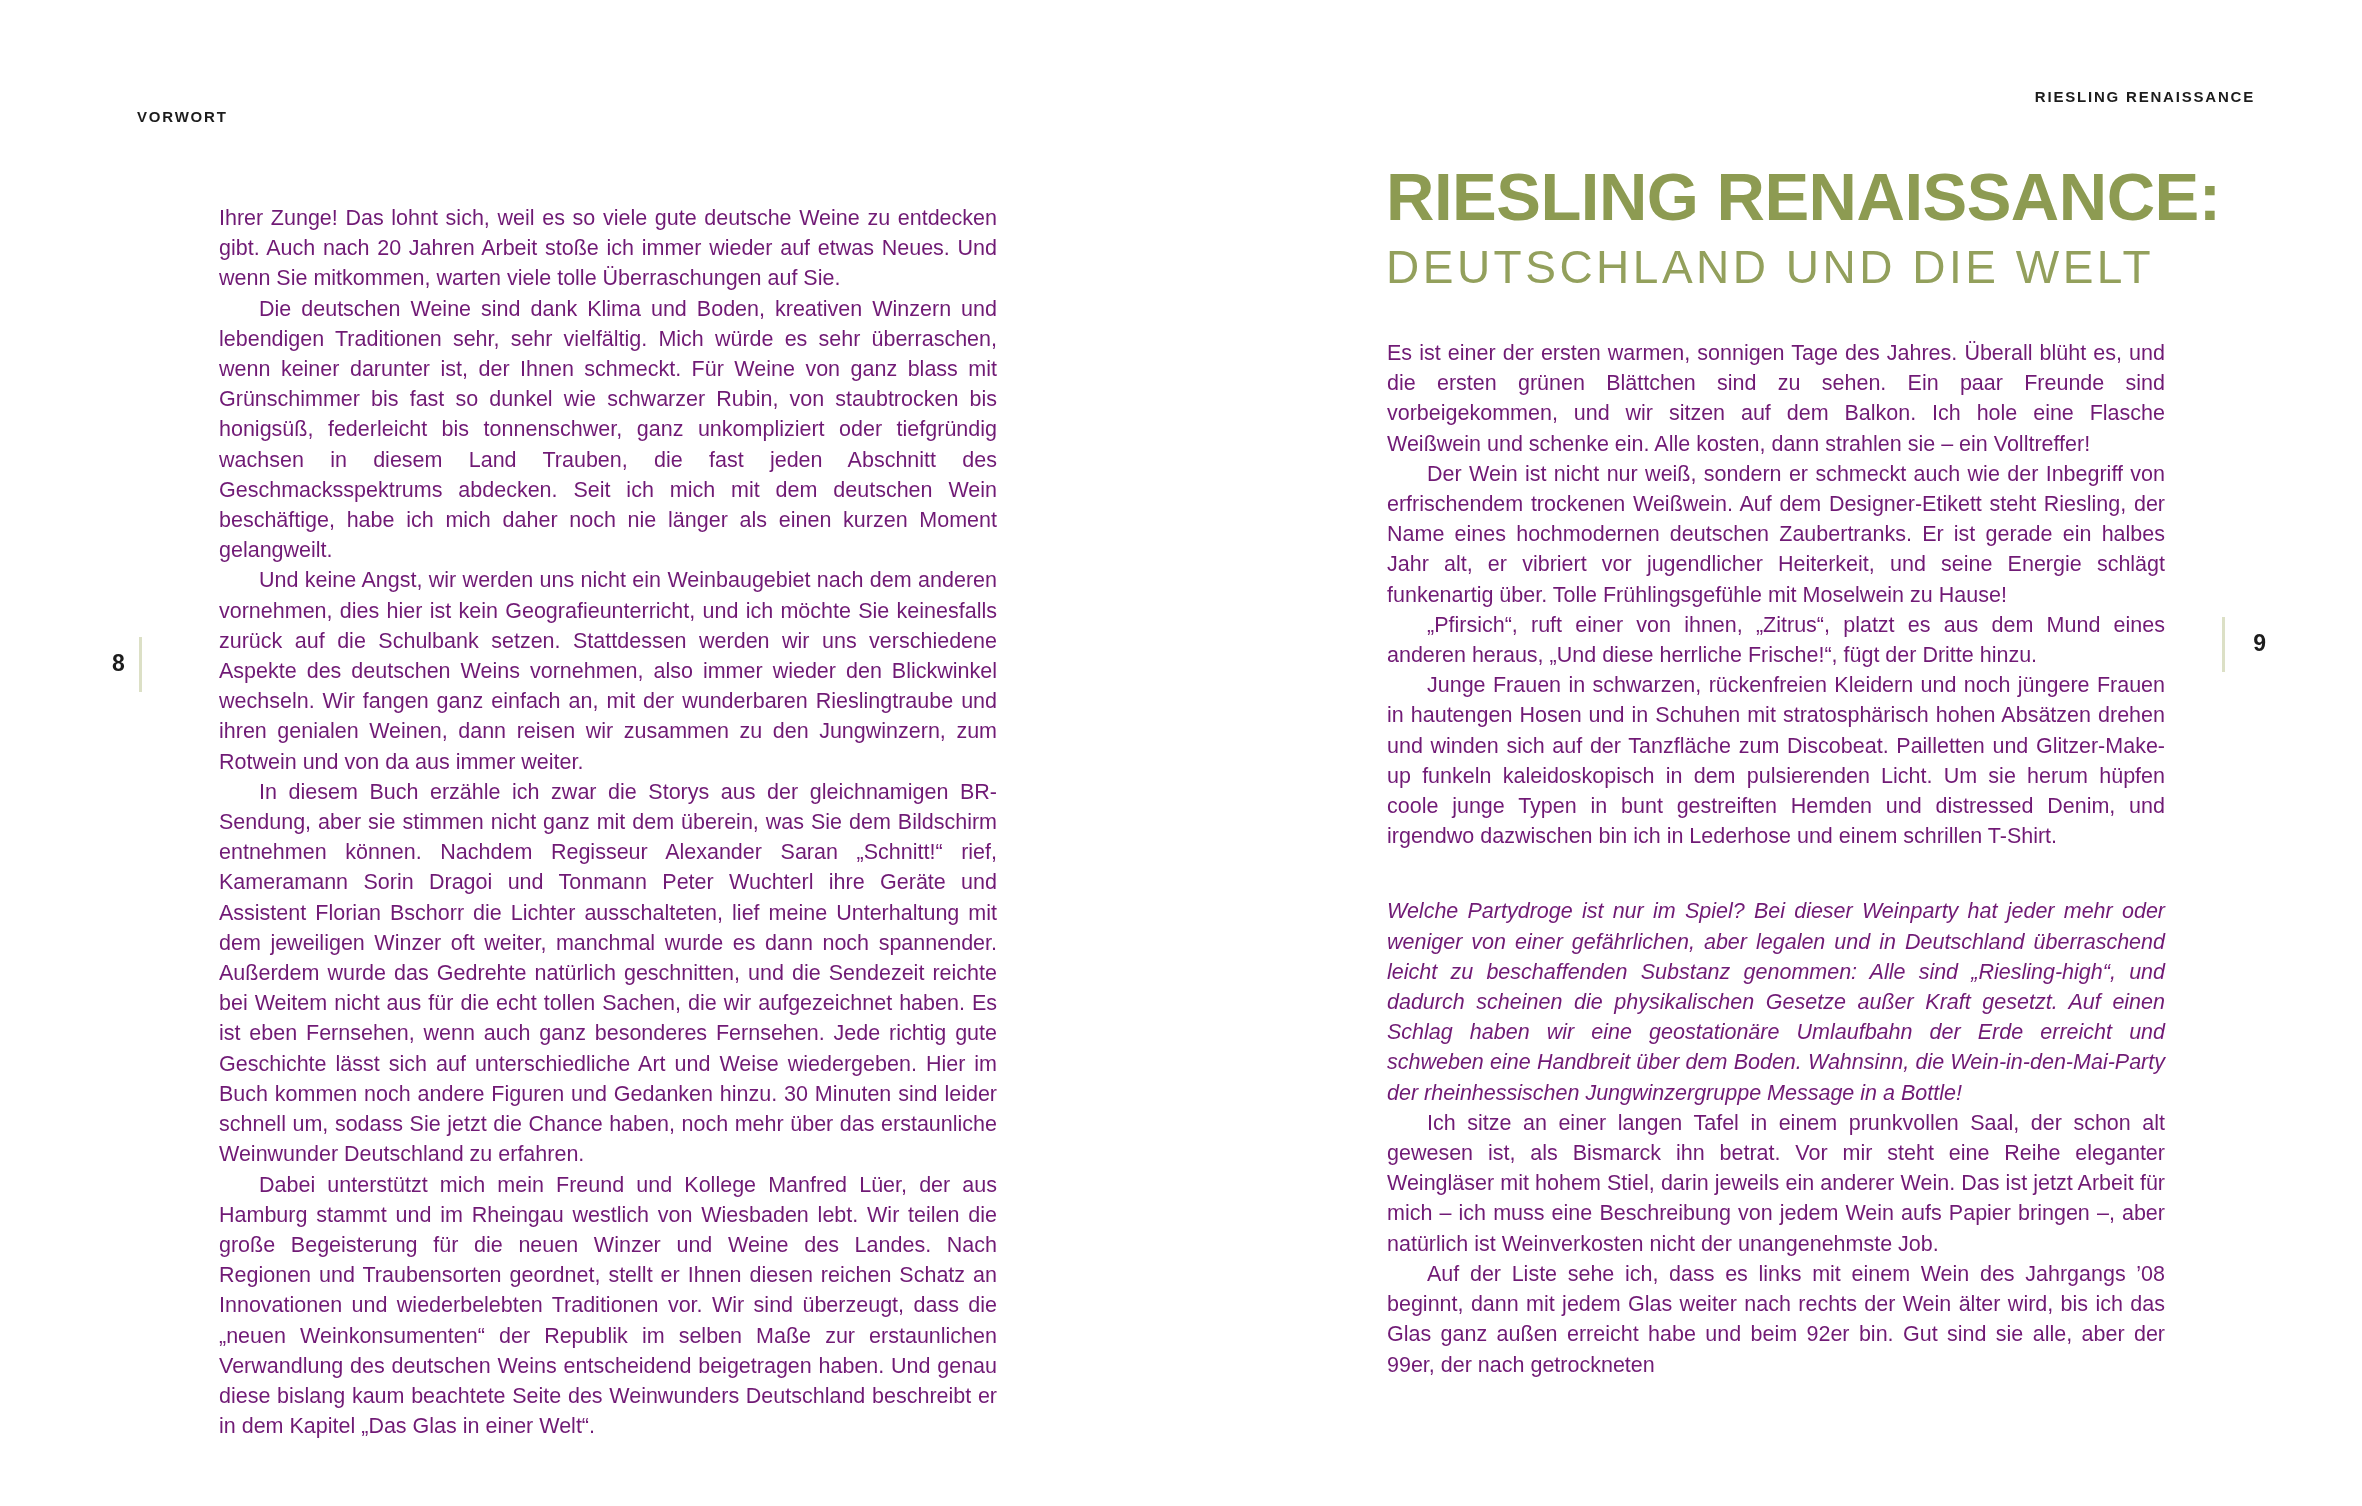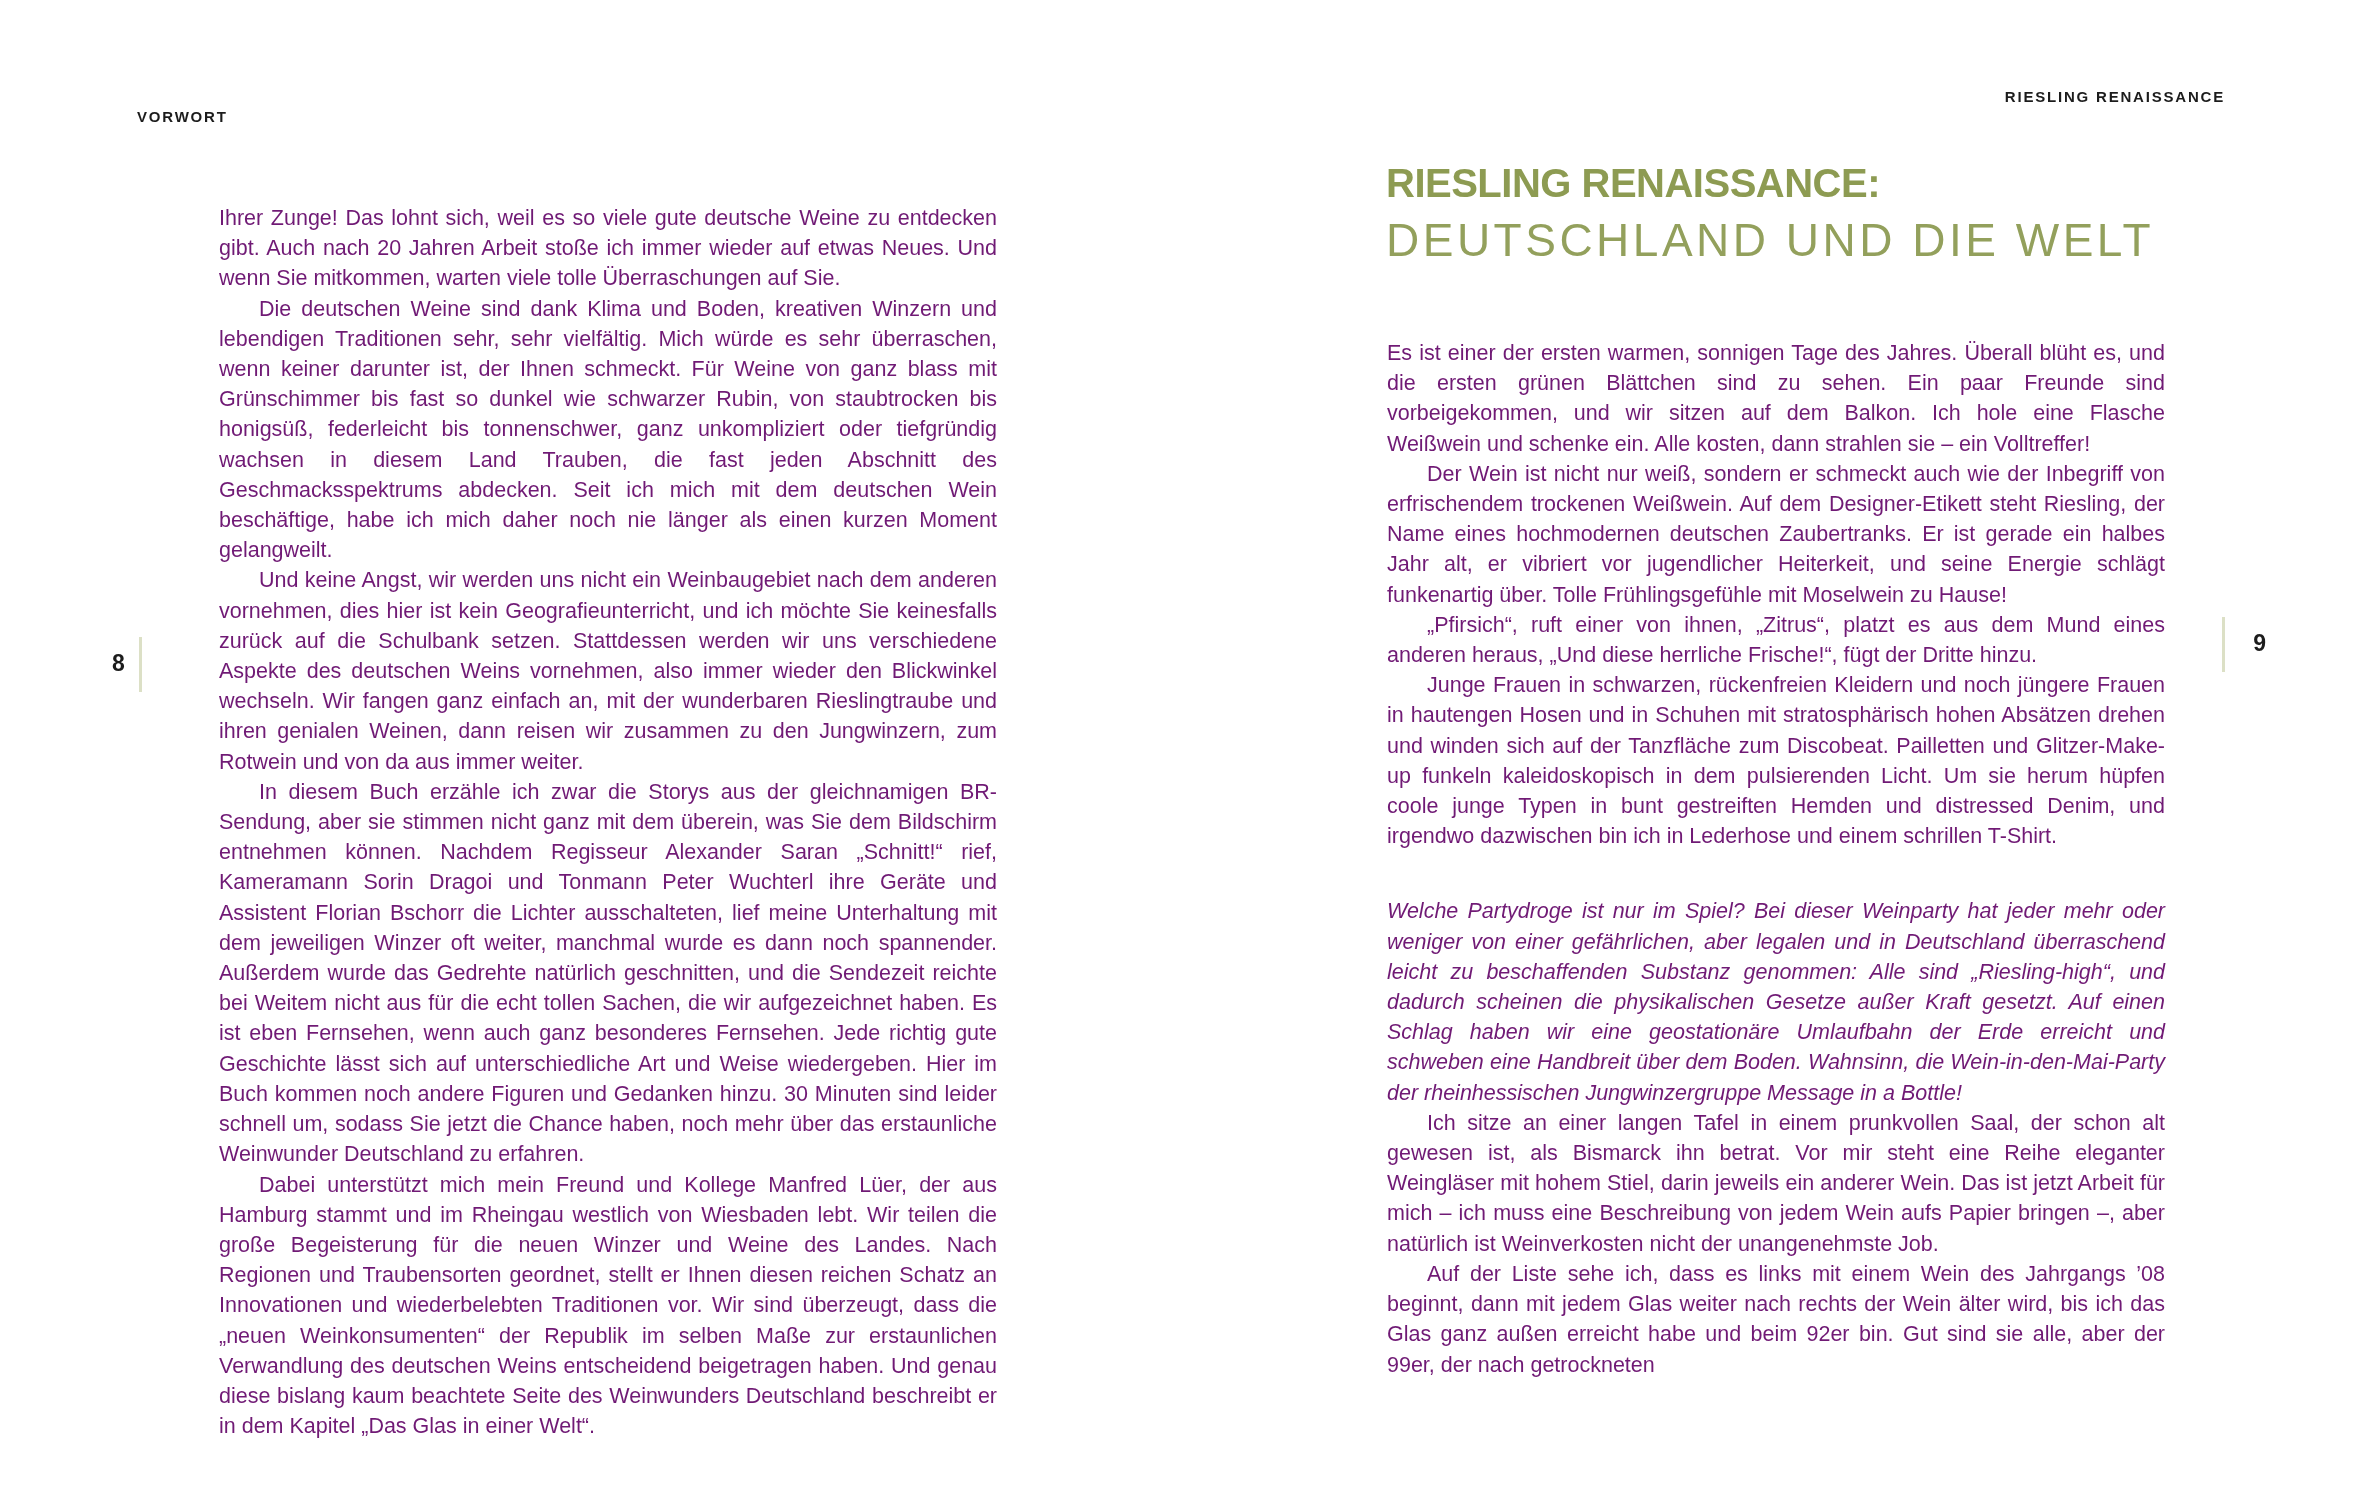--- a/index.html
+++ b/index.html
@@ -27,21 +27,21 @@
   .running-head {
     position: absolute;
     top: 88px;
     font-size: 15px;
     font-weight: 700;
     letter-spacing: 1.8px;
     color: #1c1c1c;
     white-space: nowrap;
   }
   .running-head.rh-left  { left: 137px; }
-  .running-head.rh-right { right: 137px; }
+  .running-head.rh-right { right: 107px; }
 
   .page-num {
     position: absolute;
     top: 630px;
     font-size: 23px;
     font-weight: 700;
     color: #1c1c1c;
   }
   .page-num.pn-left  { left: 112px; }
   .page-num.pn-right { right: 96px; }
@@ -58,21 +58,21 @@
 
   .chapter-title {
     position: absolute;
     left: 205px;
     top: 163px;
     margin: 0;
     color: #8d9b52;
   }
   .chapter-title .t1 {
     display: block;
-    font-size: 40px;
+    font-size: 67px;
     font-weight: 800;
     letter-spacing: -0.5px;
     line-height: 1.0;
     white-space: nowrap;
   }
   .chapter-title .t2 {
     display: block;
     margin-top: 12px;
     font-size: 46px;
     font-weight: 400;

